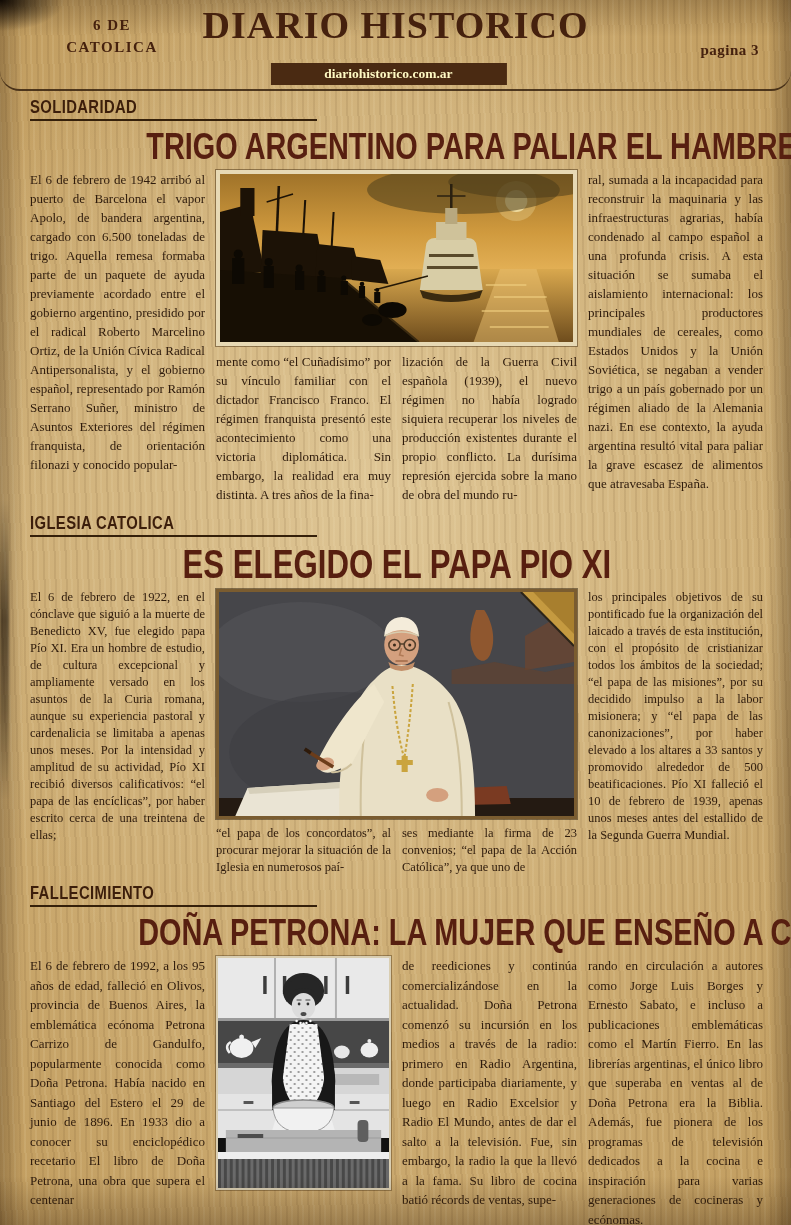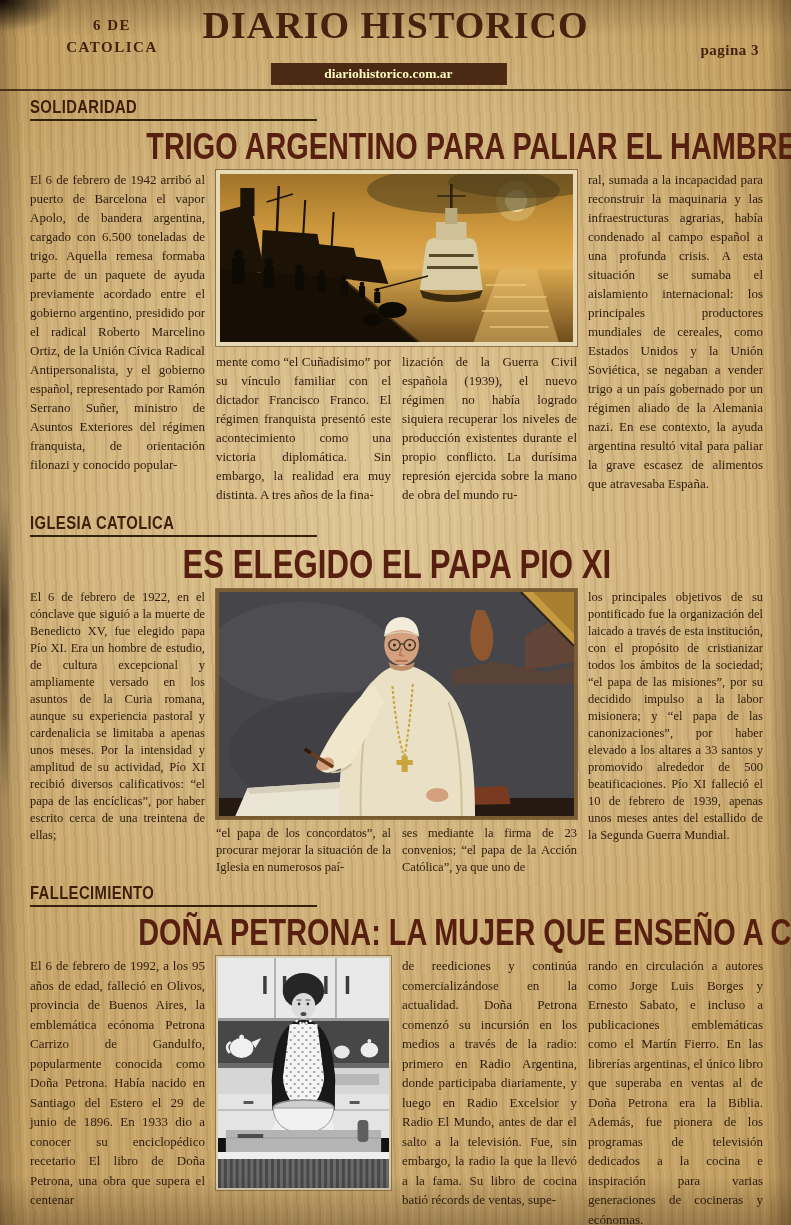--- a/index.html
+++ b/index.html
@@ -15,21 +15,21 @@
   .vignette{position:absolute;inset:0;pointer-events:none;
     background:
       linear-gradient(to right, rgba(40,22,6,.25), rgba(40,22,6,0) 3%, rgba(40,22,6,0) 97%, rgba(40,22,6,.30)),
       linear-gradient(to bottom, rgba(40,22,6,.22), rgba(40,22,6,0) 3%, rgba(40,22,6,0) 96%, rgba(40,22,6,.28));}
   .smudge-tl{position:absolute;left:0;top:0;width:70px;height:34px;
     background:radial-gradient(ellipse at 0% 0%, rgba(10,5,1,.95), rgba(10,5,1,0) 65%);}
   .left-streak{position:absolute;left:0;top:500px;width:9px;height:300px;
     background:linear-gradient(rgba(15,8,2,0), rgba(15,8,2,.55) 40%, rgba(15,8,2,.35) 70%, rgba(15,8,2,0));filter:blur(1px);}
 
   
-  header{position:relative;height:89px;border-bottom:2px solid rgba(55,34,14,.85);}
+  header{position:relative;height:89px;border-bottom:2px solid rgba(55,34,14,.85);border-radius:20px;}
   .date-block{position:absolute;left:52px;top:15px;width:120px;text-align:center;
     font-weight:bold;font-size:15px;letter-spacing:1.5px;color:var(--brown,#45210e);line-height:1.45;}
   .np-title{position:absolute;left:0;right:0;top:3px;text-align:center;
     font-weight:bold;font-size:38px;letter-spacing:1px;color:var(--brown,#45210e);}
   .np-title span{display:inline-block;transform:scaleY(1.02);}
   .site-bar{position:absolute;left:50%;top:63px;transform:translateX(-53%);
     width:236px;height:22px;background:var(--bar,#4a2a12);
     color:#fef9c3;font-weight:bold;font-size:13.5px;line-height:22px;text-align:center;}
   .page-num{position:absolute;right:32px;top:42px;font-weight:bold;font-size:15px;
     letter-spacing:.5px;color:var(--brown,#45210e);}

